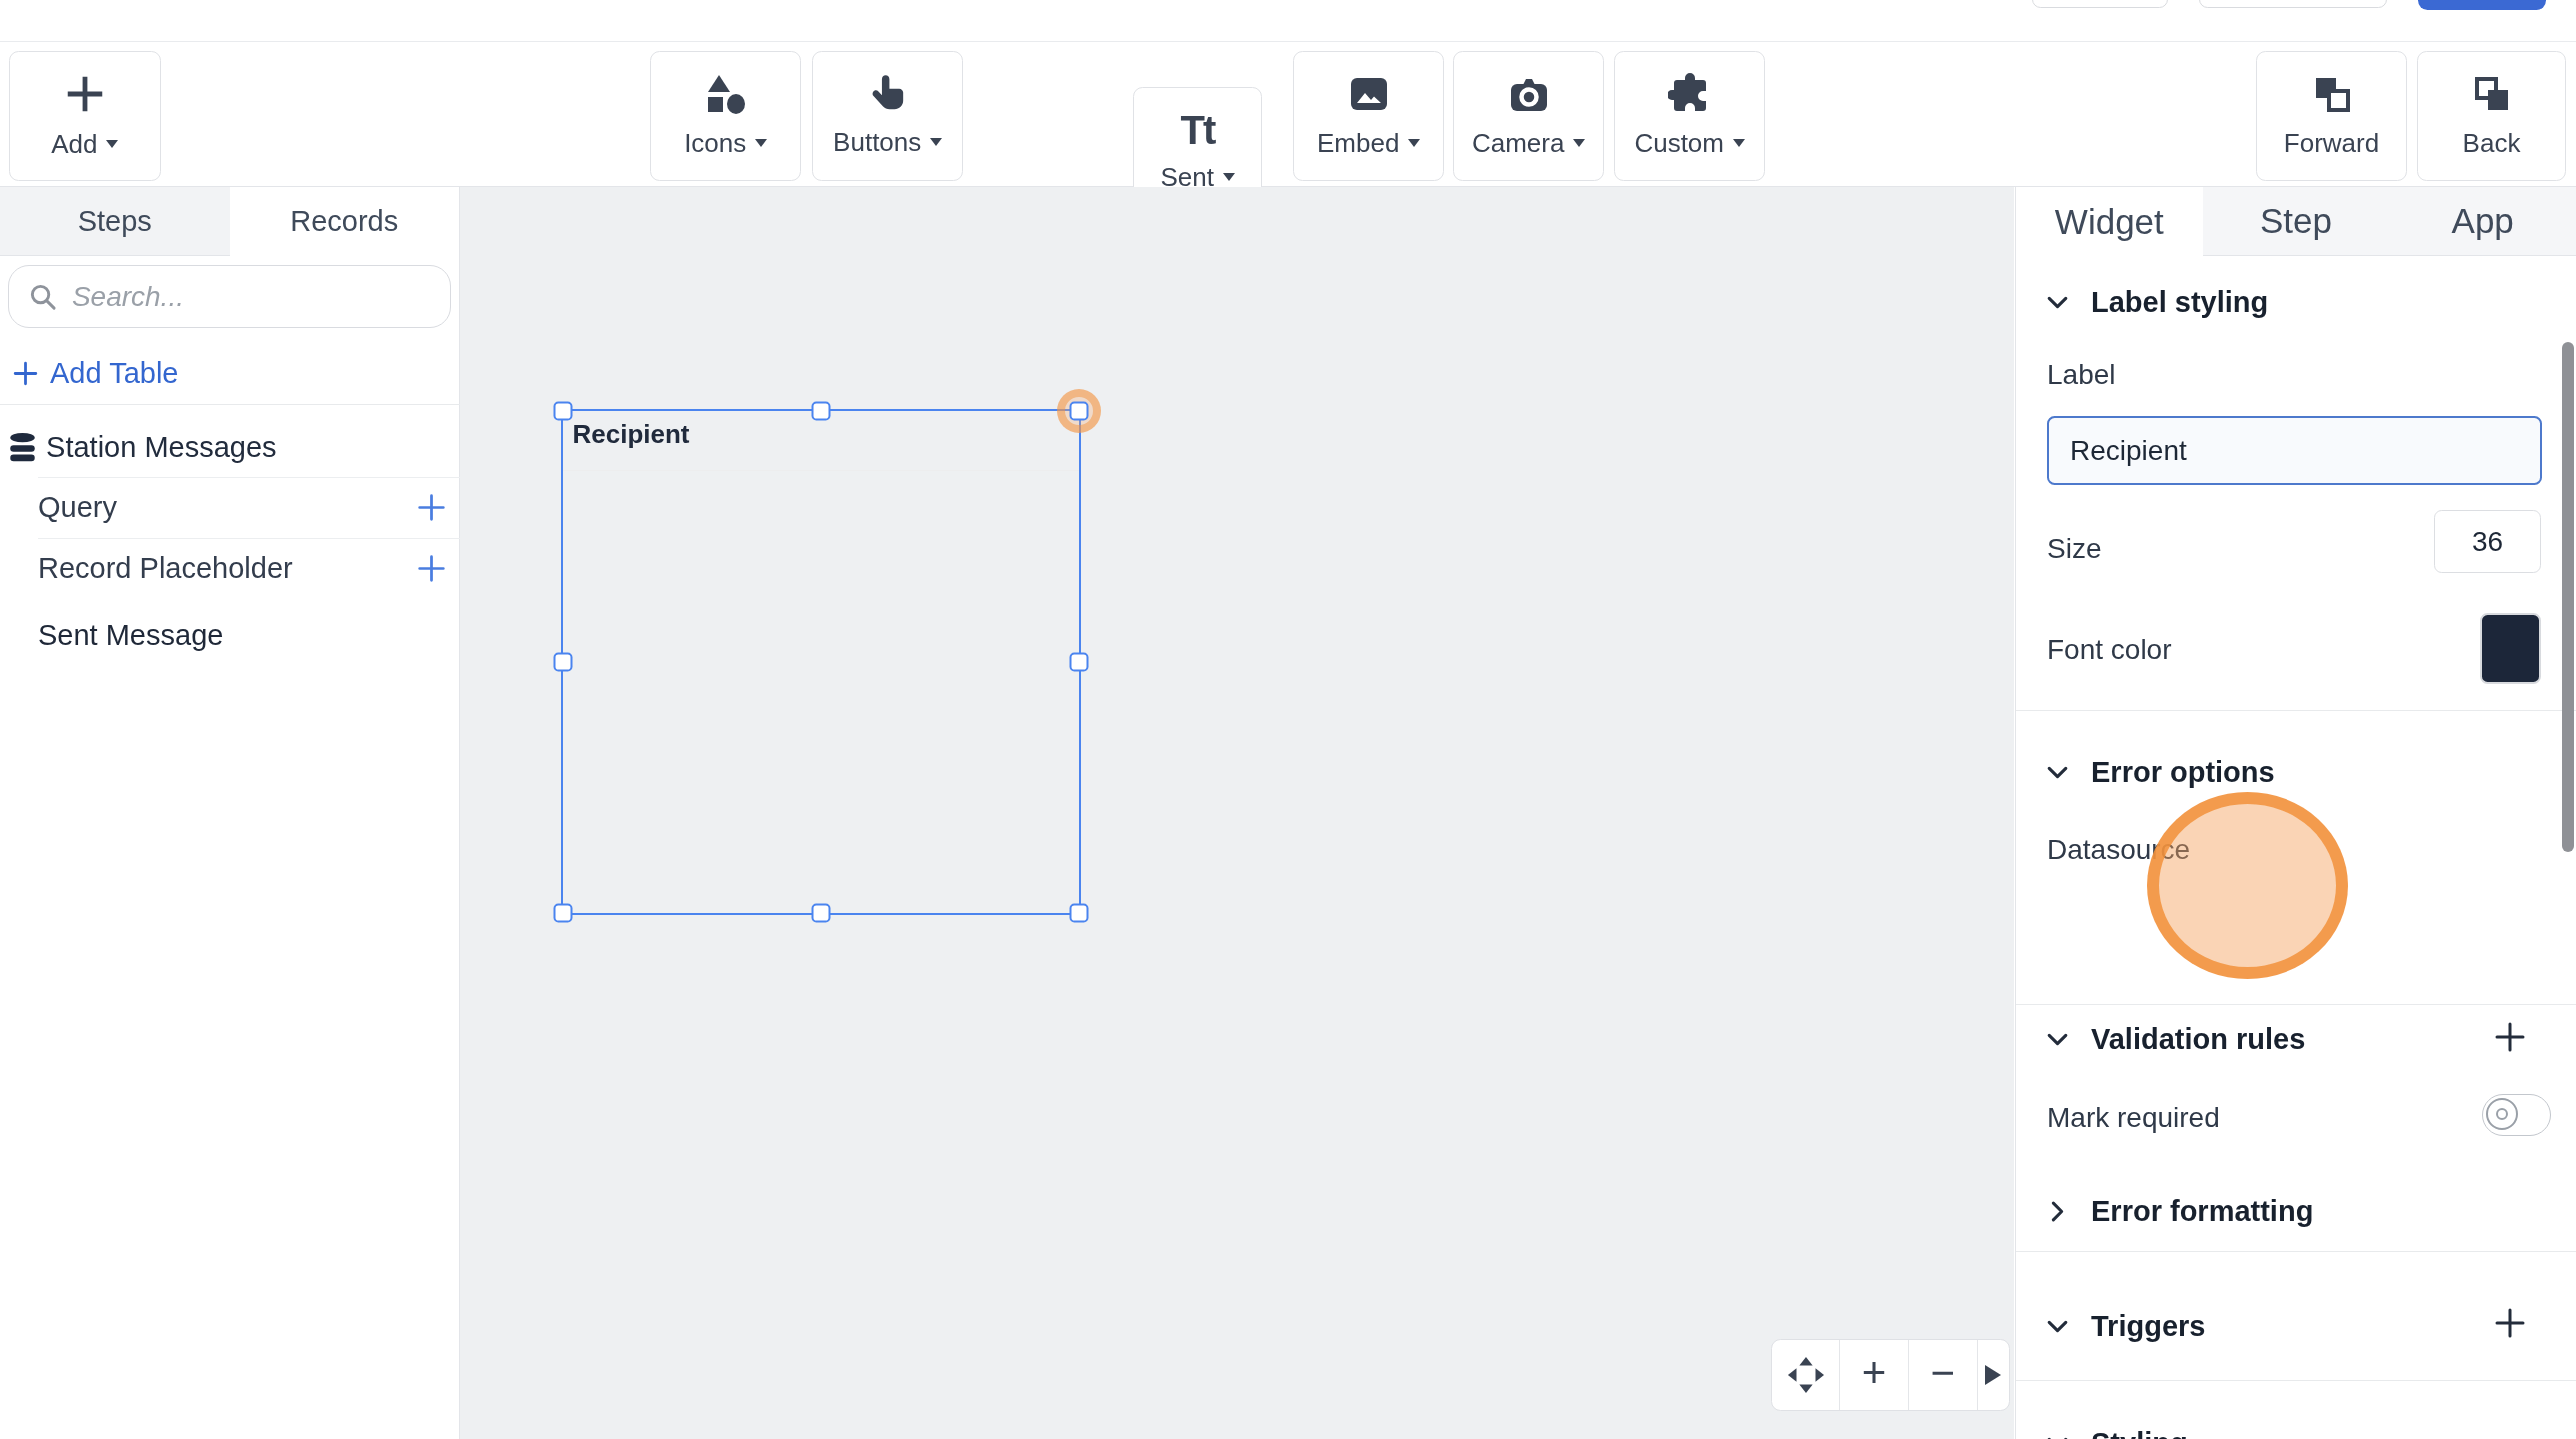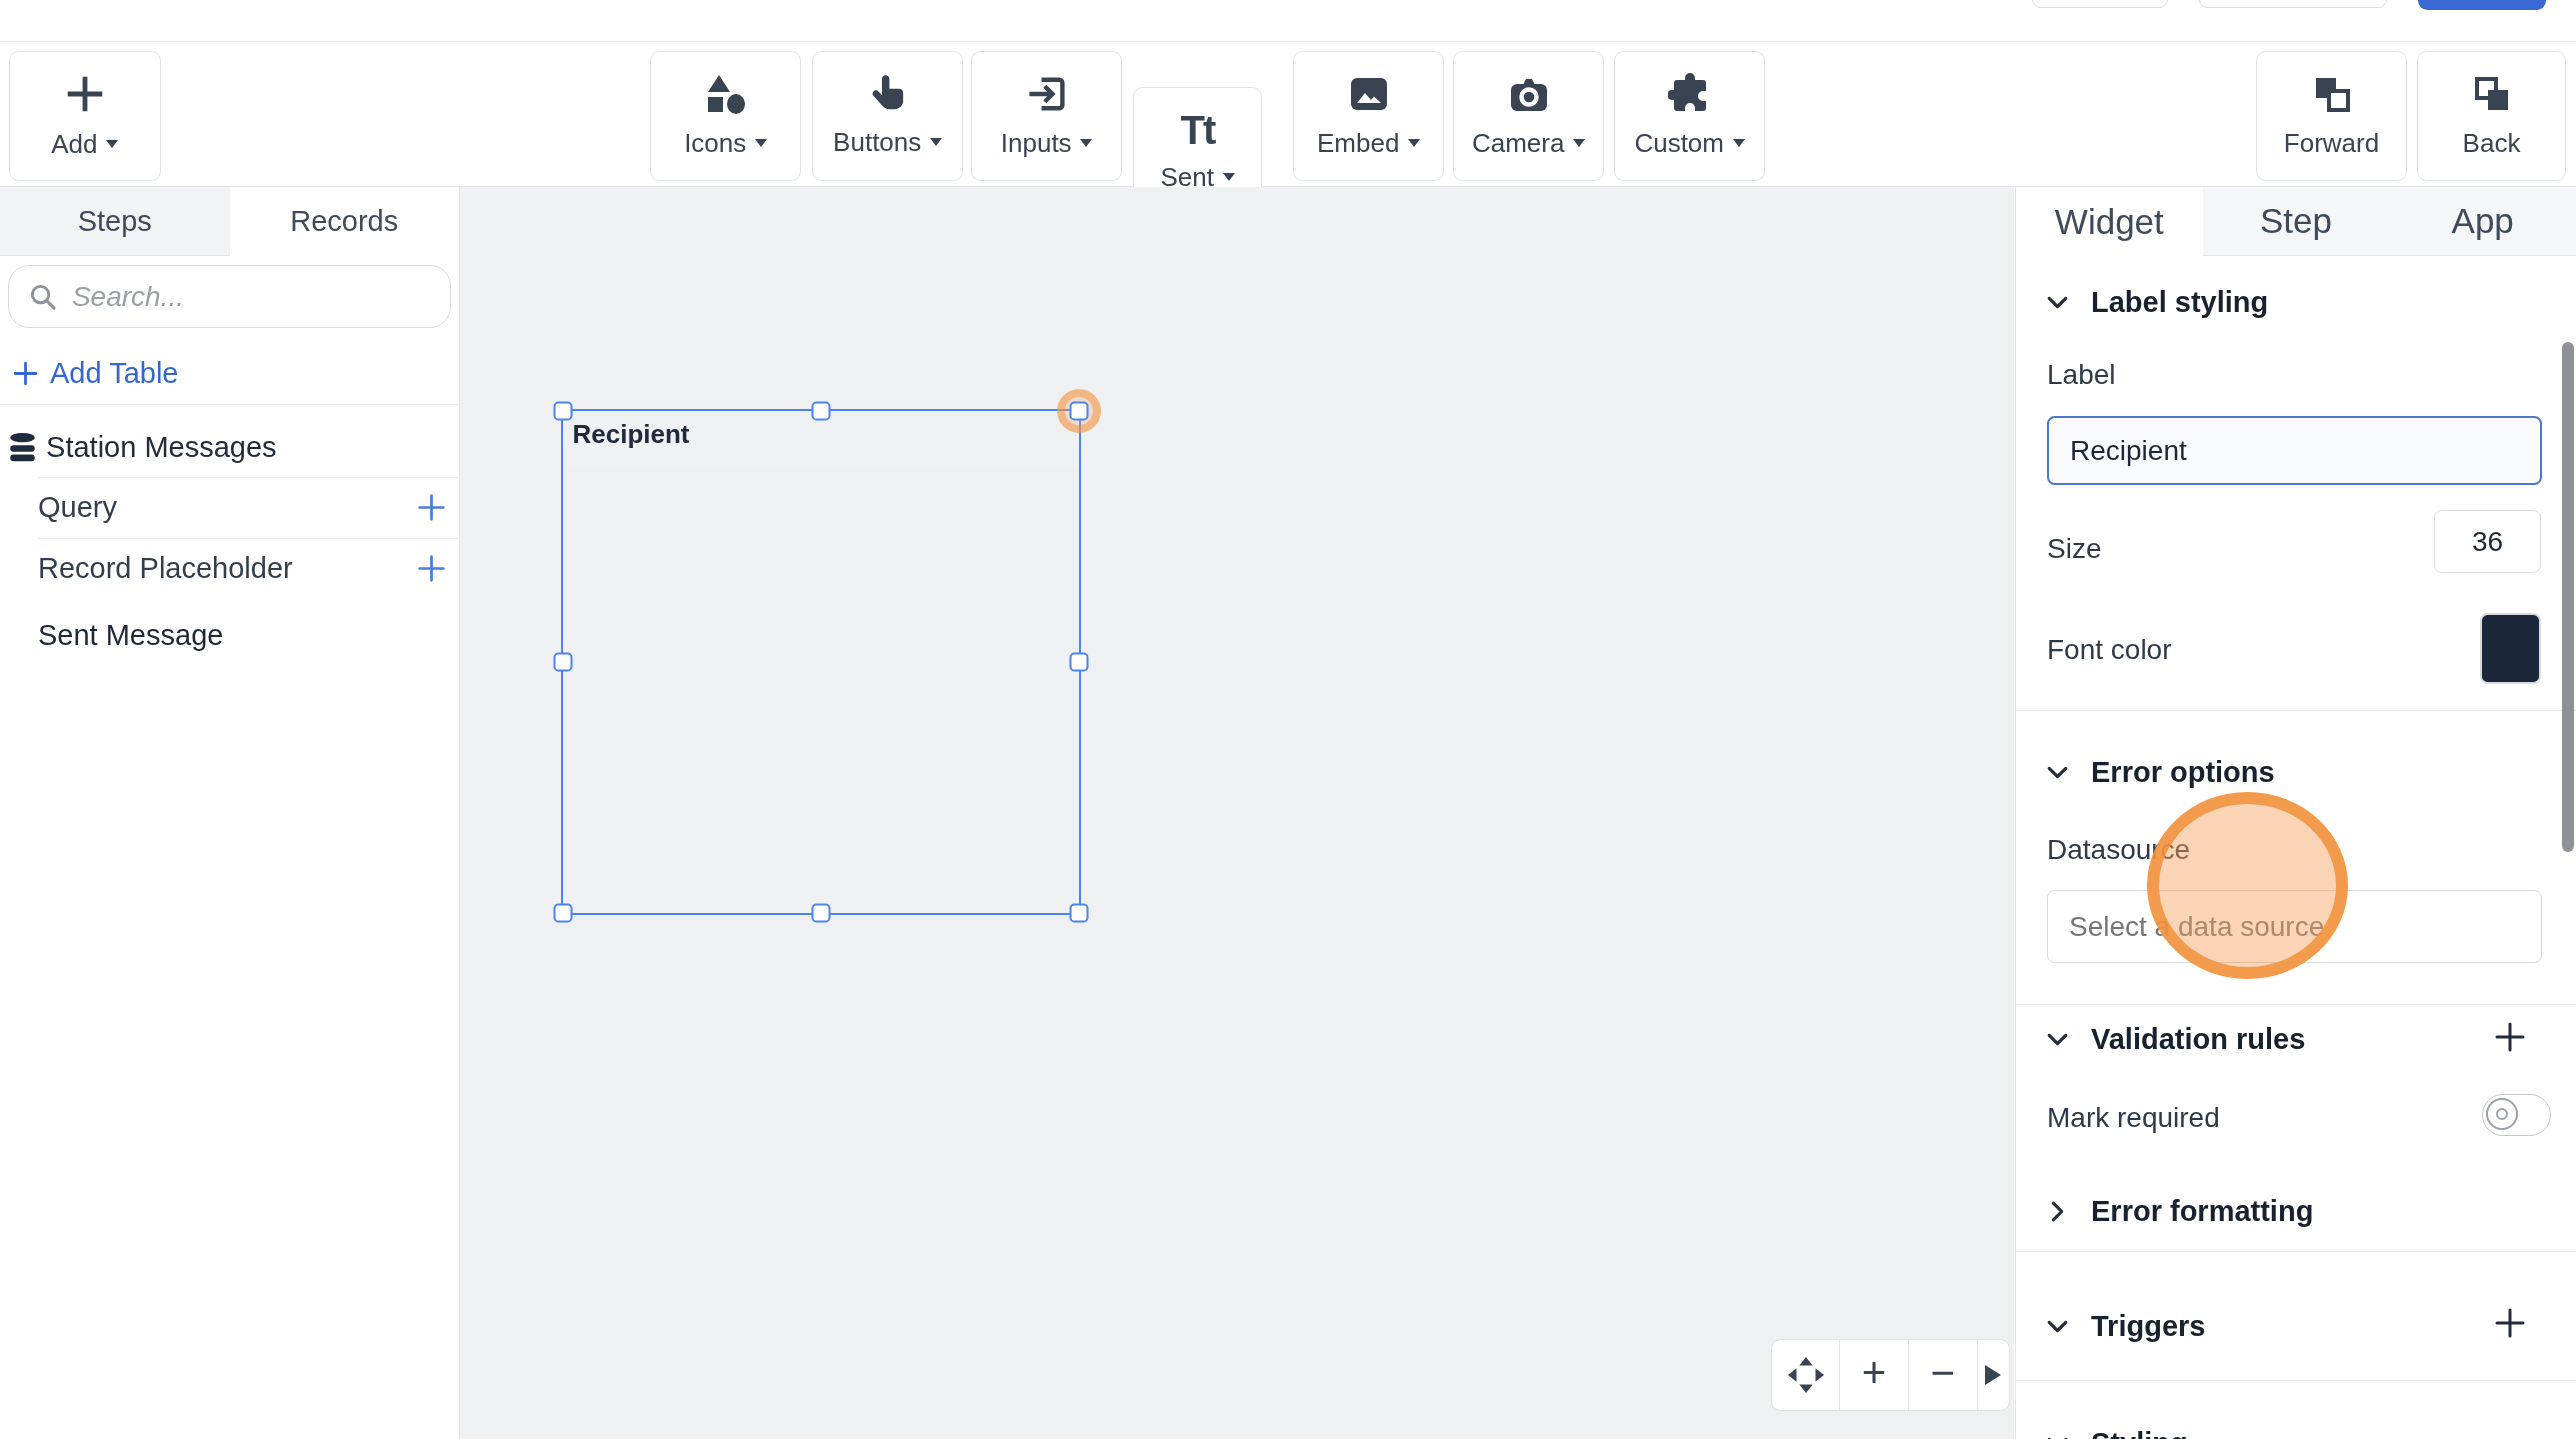--- a/index.html
+++ b/index.html
@@ -126,32 +126,20 @@
       <svg width="42" height="42" viewBox="0 0 36 36" fill="#3a4352">
           <path d="M16 2c-1.8 0-3.2 1.4-3.2 3.3V19l-3-3.2c-1.3-1.4-3.6-1.2-4.6.4-.7 1.1-.5 2.6.4 3.6l8 8.6c1.5 1.6 3.6 2.6 5.8 2.6h4.2c4 0 7.4-3.2 7.4-7.2v-7c0-1.9-1.5-3.4-3.4-3.4h-8.4V5.3C19.2 3.4 17.8 2 16 2z"></path>
         </svg>
     </span>
     <span class="lbl-row">
         <span>Buttons</span>
         <span class="caret"></span>
       </span>
   </div>
 
-  <div class="toolbtn" style="left:971px;width:151px;">
-    <span>
-      <svg width="44" height="44" viewBox="0 0 40 40" fill="none" stroke="#3a4352" stroke-width="4">
-          <path d="M15 7h16a3 3 0 0 1 3 3v20a3 3 0 0 1-3 3H15"></path>
-          <path d="M4 20h20M18 13l7 7-7 7"></path>
-        </svg>
-    </span>
-    <span class="lbl-row">
-        <span>Inputs</span>
-        <span class="caret"></span>
-      </span>
-  </div>
 
   <div class="toolbtn" style="left:1133px;width:129px;margin-top:36px;">
     <span class="tticon">Tt</span>
     <span class="lbl-row">
         <span>Sent</span>
         <span class="caret"></span>
       </span>
   </div>
 
   <div class="toolbtn" style="left:1293px;width:151px;">
@@ -362,21 +350,20 @@
   <div class="sechead" style="top:569px;">
     <span>
       <svg width="29" height="29" viewBox="0 0 28 28" fill="none" stroke="#232c3b" stroke-width="3" stroke-linecap="round" stroke-linejoin="round">
           <path d="M6 10l8 8 8-8"></path>
         </svg>
     </span>
     <span class="htxt">Error options</span>
   </div>
 
   <div class="plabel" style="top:647px;">Datasource</div>
-  <input class="pinput" style="top: 703px; height: 73px; border: 1.9px solid rgb(216, 218, 222);" placeholder="Select a data source">
   <div class="highlight-circle"></div>
 
   <div class="pdiv" style="top:817px;"></div>
 
   <div class="sechead" style="top:836px;">
     <span>
       <svg width="29" height="29" viewBox="0 0 28 28" fill="none" stroke="#232c3b" stroke-width="3" stroke-linecap="round" stroke-linejoin="round">
           <path d="M6 10l8 8 8-8"></path>
         </svg>
     </span>

